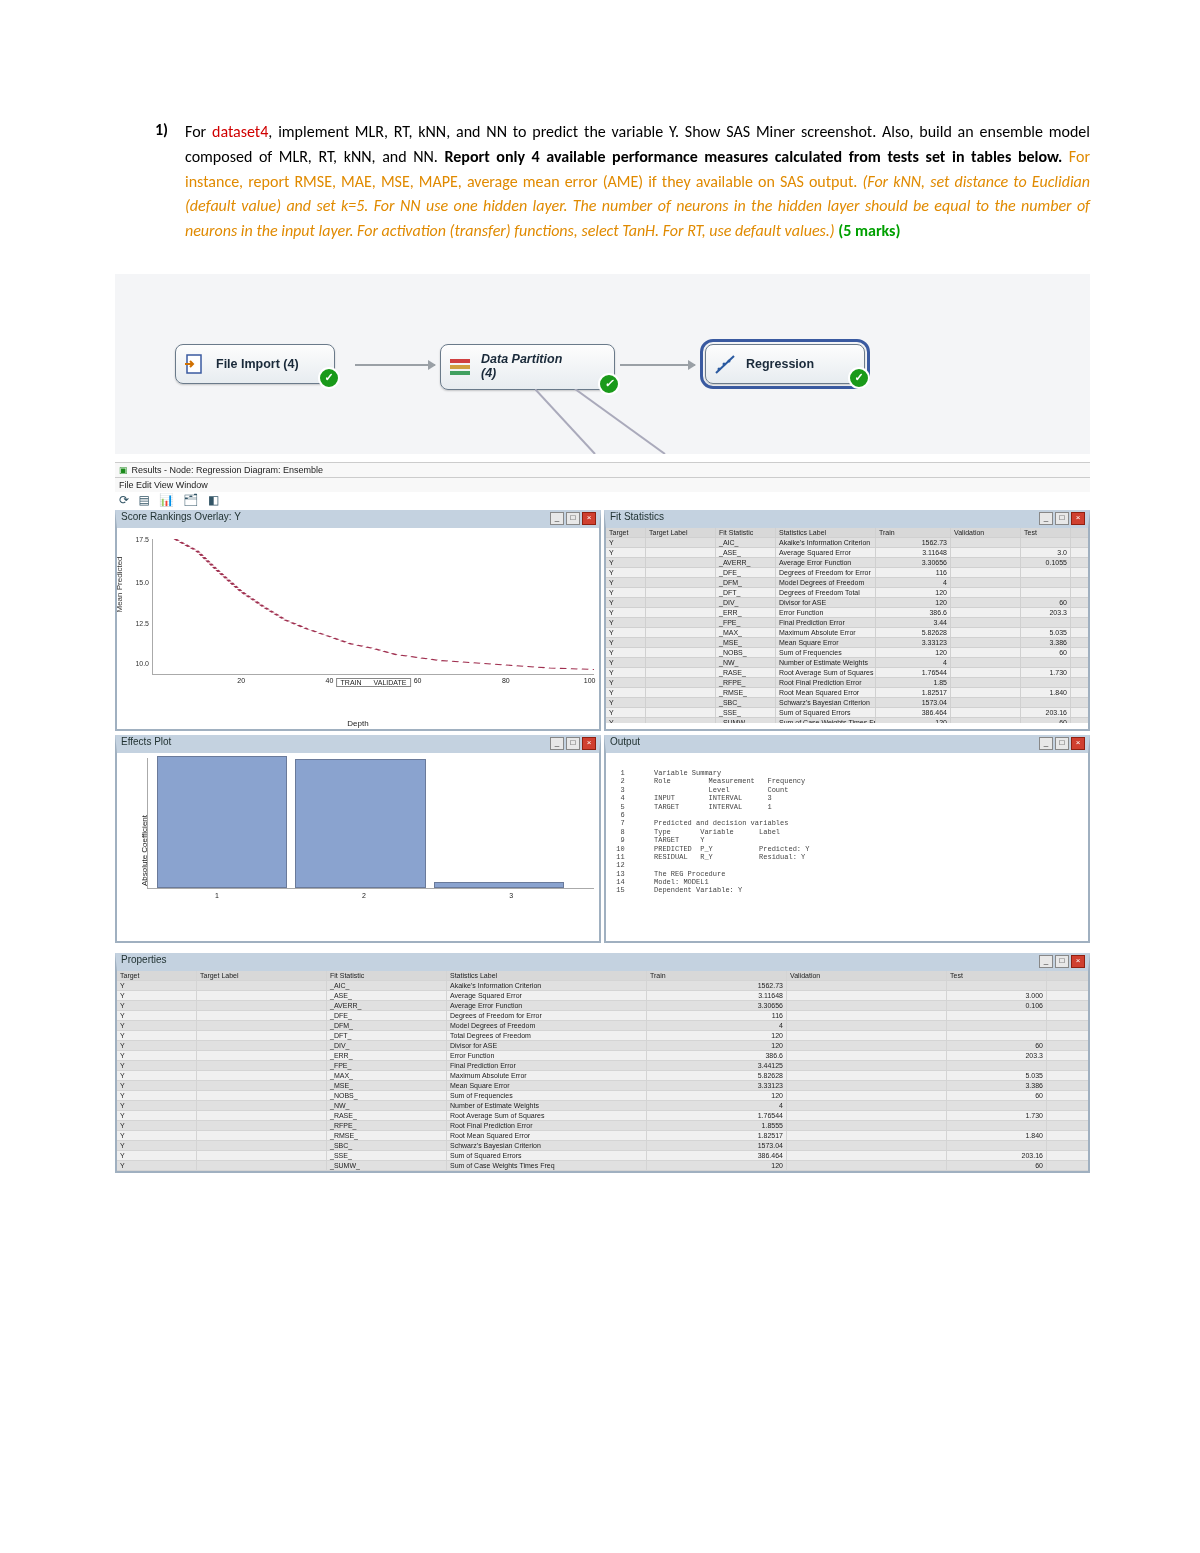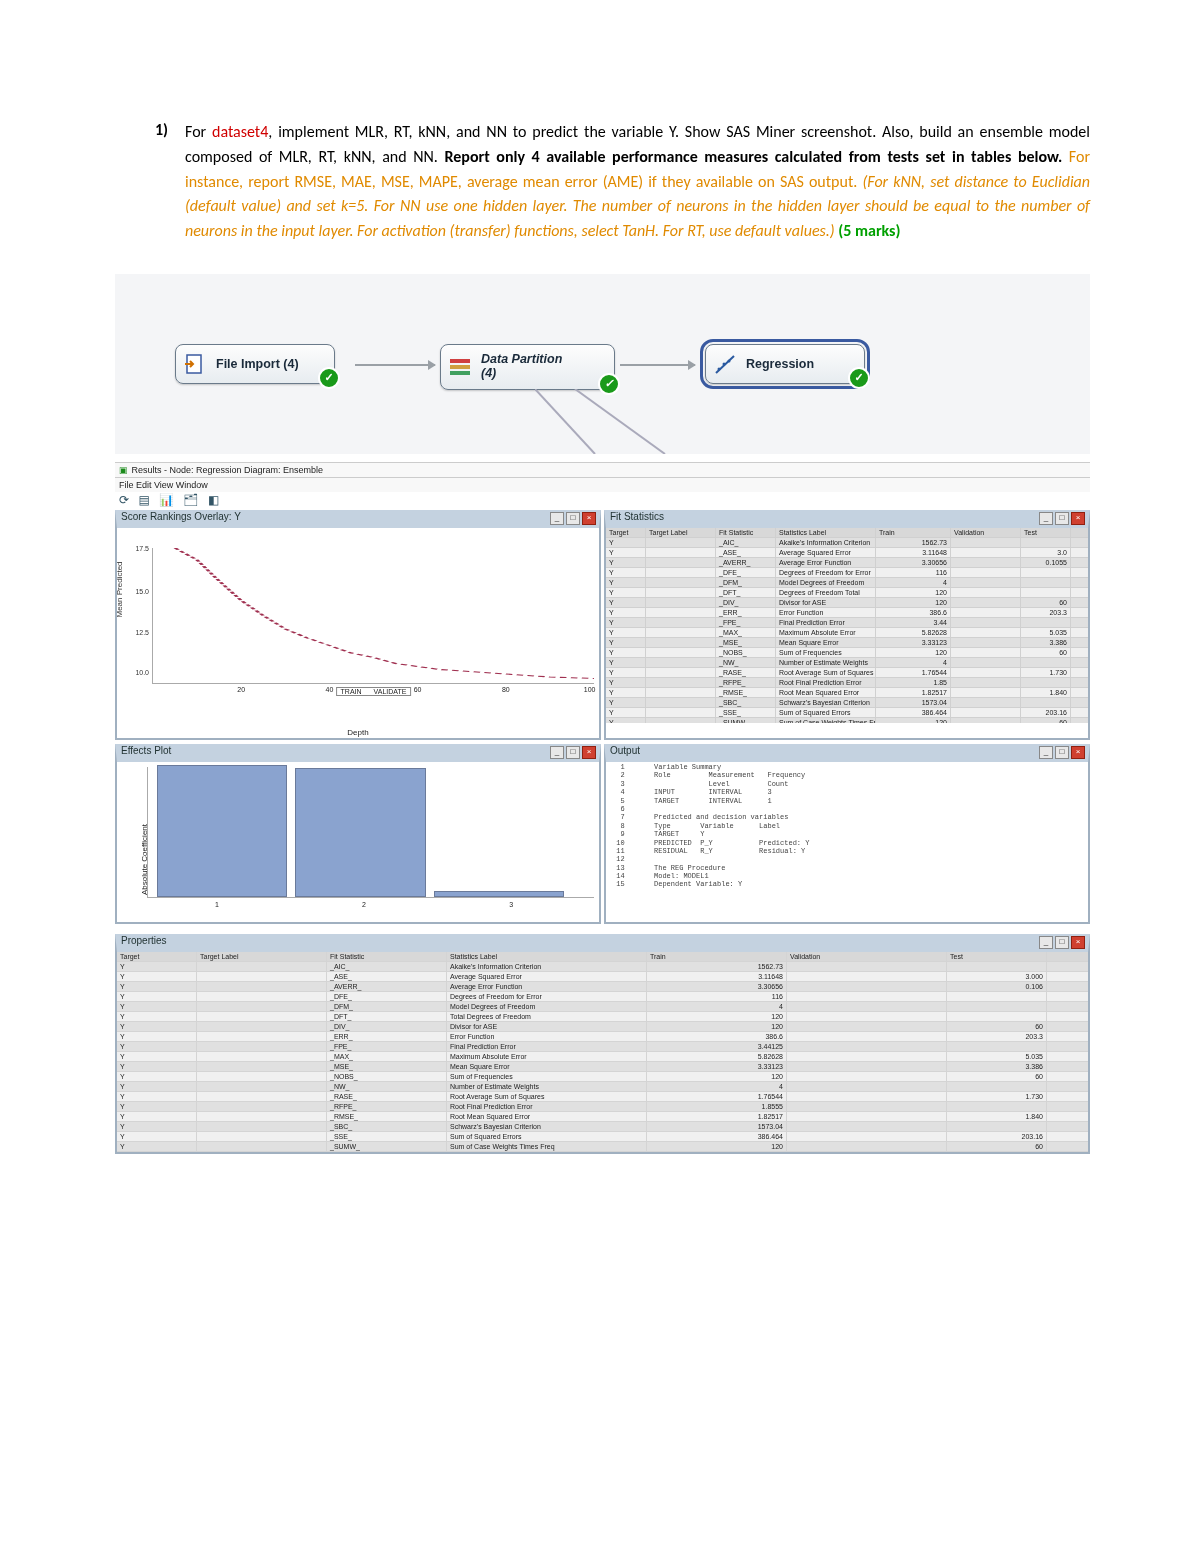--- a/index.html
+++ b/index.html
@@ -168,21 +168,21 @@
     font-size: 8px;
     line-height: 9px;
     text-align: center;
   }
   .winbtns .close { background: #d04030; color: #fff; border-color: #902010; }
 
   
   .chart-area {
     height: 175px;
     position: relative;
-    padding: 20px 5px 15px 35px;
+    padding: 11px 5px 15px 35px;
   }
   .chart-area .ylabel {
     position: absolute;
     left: 2px; top: 50%;
     transform: rotate(-90deg) translateX(20px);
     font-size: 8px;
     color: #333;
     transform-origin: left center;
   }
   .chart-area .xlabel {
@@ -268,21 +268,21 @@
   }
   .bar {
     width: 30%;
     background: #8aa3cf;
     border: 1px solid #6a7a9a;
   }
 
   
   .output-area {
     height: 156px;
-    padding: 1px 6px;
+    padding: 16px 6px;
     font-family: "Courier New", monospace;
     font-size: 7px;
     color: #444;
     overflow: hidden;
     white-space: pre;
     line-height: 1.2;
   }
 
   
   .long-panel {

